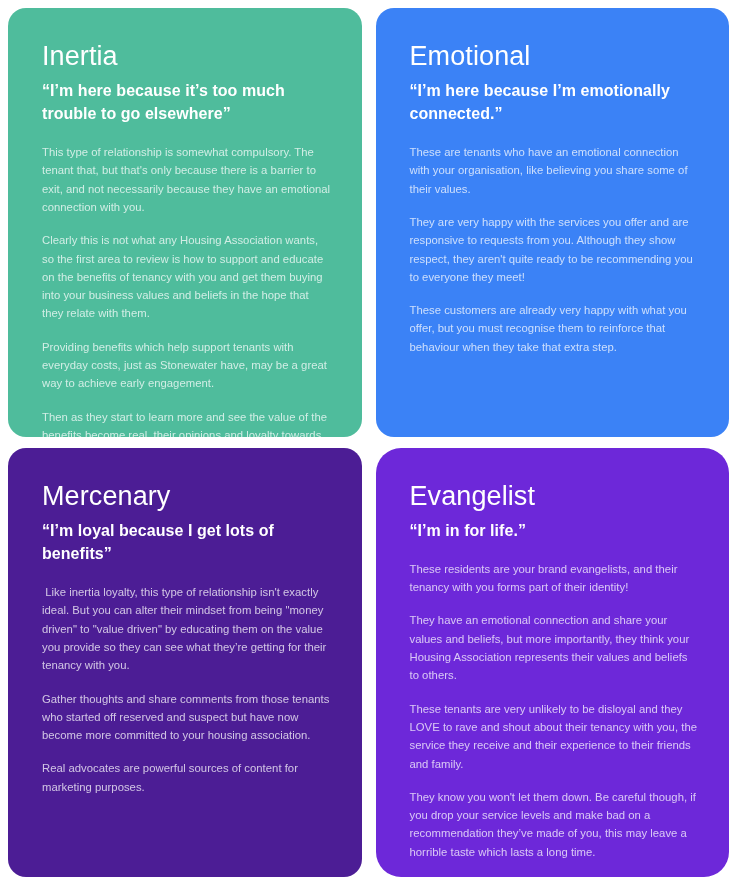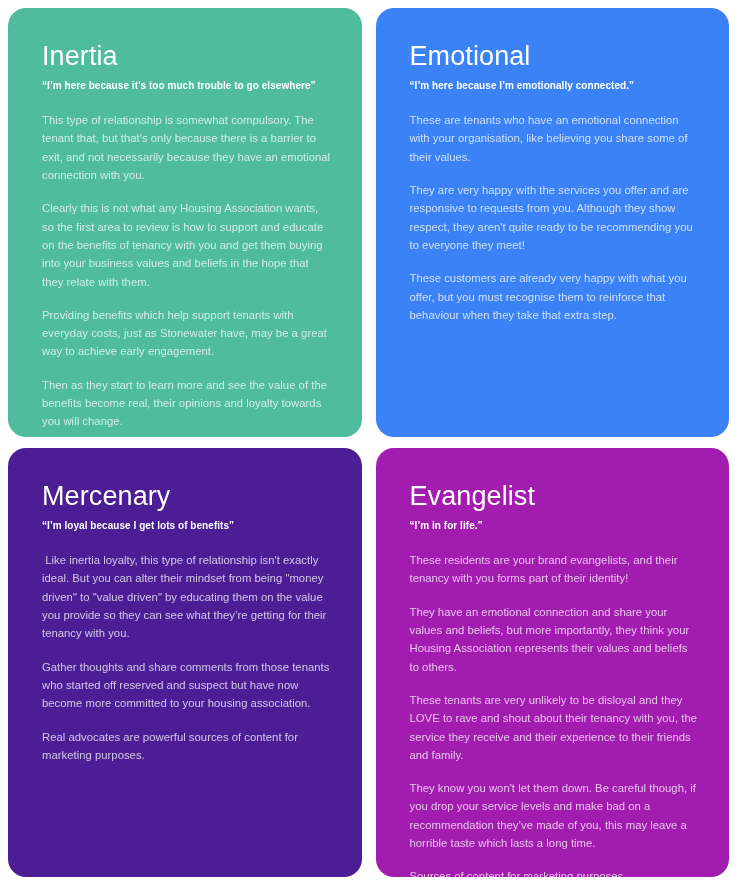--- a/index.html
+++ b/index.html
@@ -39,21 +39,21 @@
     margin: 0 0 7px 0;
     font-size: 27px;
     font-weight: 400;
     line-height: 1.1;
     letter-spacing: 0.1px;
     color: #ffffff;
   }
 
   .card-subtitle {
     margin: 0 0 18px 0;
-    font-size: 10px;
+    font-size: 16px;
     font-weight: bold;
     line-height: 1.45;
     letter-spacing: 0.05px;
     color: #ffffff;
   }
 
   .card-body {
     margin: 0;
   }
 
@@ -101,21 +101,21 @@
   <section class="card" id="card-mercenary" style="background: #4c1d95;">
     <h2 class="card-title">Mercenary</h2>
     <p class="card-subtitle">“I’m loyal because I get lots of benefits”</p>
     <div class="card-body">
       <p> Like inertia loyalty, this type of relationship isn't exactly ideal. But you can alter their mindset from being "money driven" to "value driven" by educating them on the value you provide so they can see what they’re getting for their tenancy with you.</p>
       <p>Gather thoughts and share comments from those tenants who started off reserved and suspect but have now become more committed to your housing association.</p>
       <p>Real advocates are powerful sources of content for marketing purposes.</p>
     </div>
   </section>
 
-  <section class="card" id="card-evangelist" style="background: #a21caf;">
+  <section class="card" id="card-evangelist" style="background: #6d28d9; border-radius: 25px;">
     <h2 class="card-title">Evangelist</h2>
     <p class="card-subtitle">“I’m in for life.”</p>
     <div class="card-body">
       <p>These residents are your brand evangelists, and their tenancy with you forms part of their identity!</p>
       <p>They have an emotional connection and share your values and beliefs, but more importantly, they think your Housing Association represents their values and beliefs to others.</p>
       <p>These tenants are very unlikely to be disloyal and they LOVE to rave and shout about their tenancy with you, the service they receive and their experience to their friends and family.</p>
       <p>They know you won't let them down. Be careful though, if you drop your service levels and make bad on a recommendation they’ve made of you, this may leave a horrible taste which lasts a long time.</p>
       <p>Sources of content for marketing purposes.</p>
     </div>
   </section>

